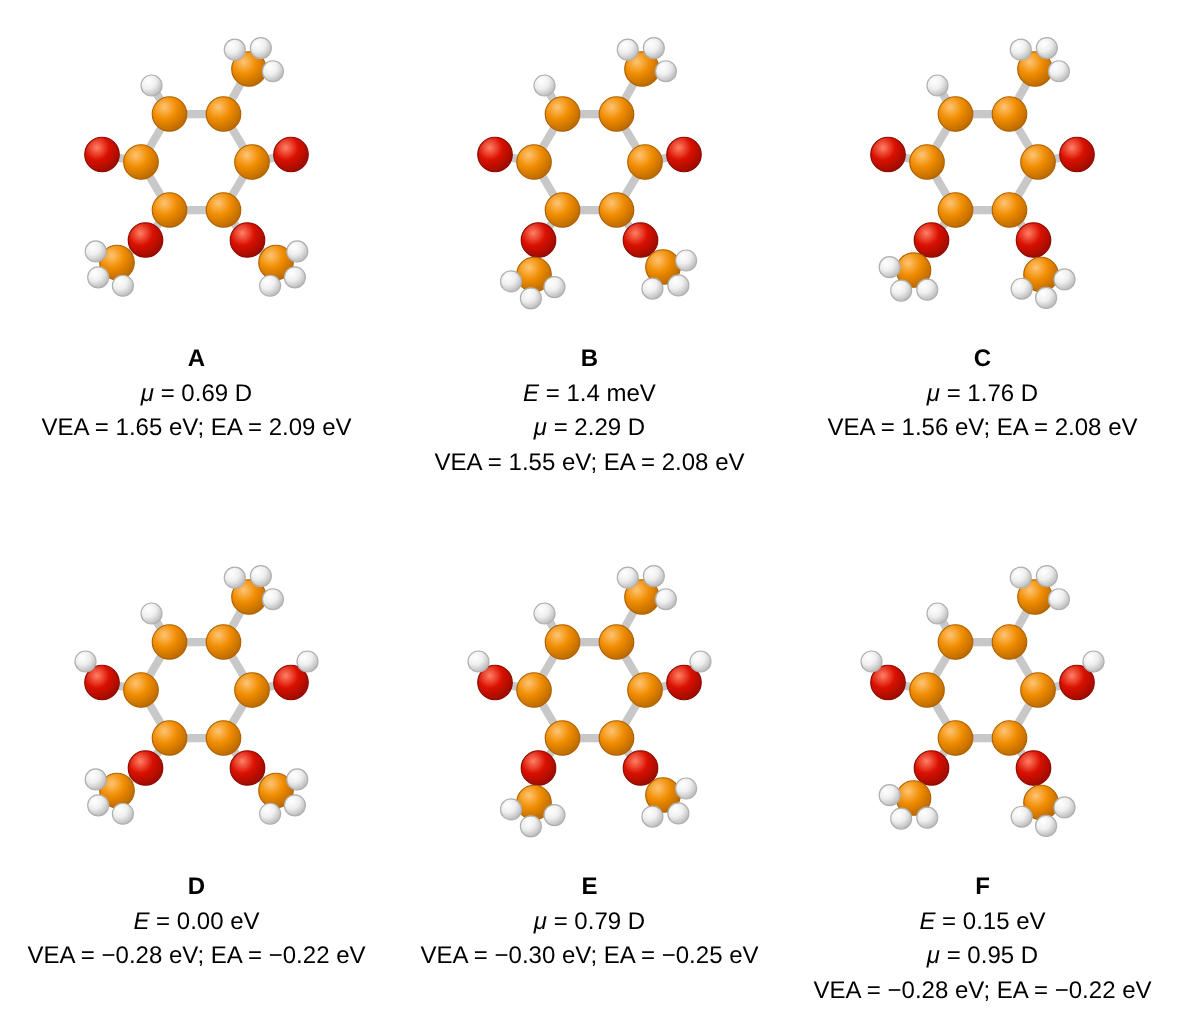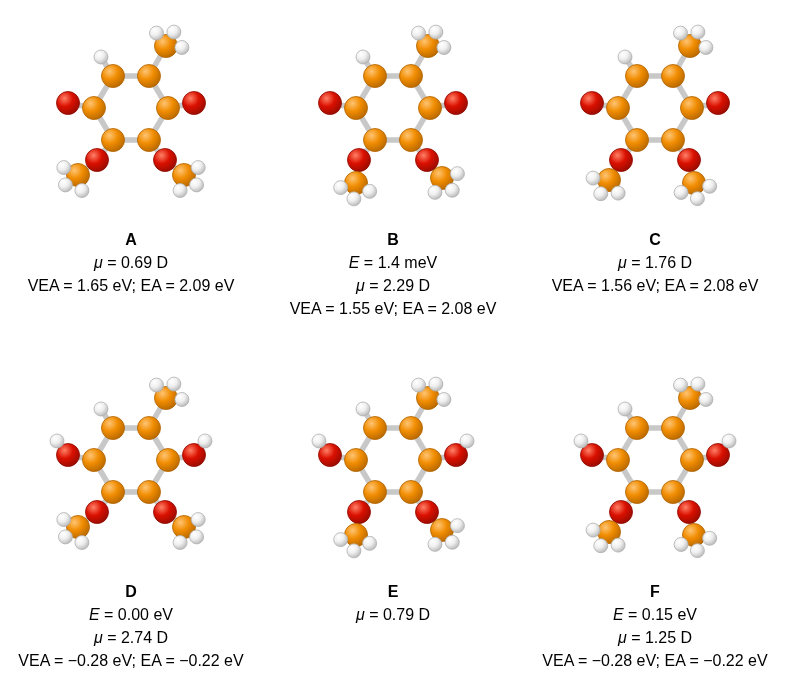--- a/index.html
+++ b/index.html
@@ -317,21 +317,20 @@
           <circle cx="139" cy="152" r="11.5" fill="url(#g3O)" stroke="#8f0b00" stroke-width="0.8"></circle>
           <circle cx="158" cy="167" r="11.5" fill="url(#g3C)" stroke="#b06300" stroke-width="0.8"></circle>
           <circle cx="172.1792594350423" cy="159.5872675838282" r="7" fill="url(#g3H)" stroke="#b0b0b0" stroke-width="0.8"></circle>
           <circle cx="170.55812424853482" cy="176.91430861726434" r="7" fill="url(#g3H)" stroke="#b0b0b0" stroke-width="0.8"></circle>
           <circle cx="154.08041263813624" cy="182.5124735265759" r="7" fill="url(#g3H)" stroke="#b0b0b0" stroke-width="0.8"></circle>
         </svg>
       </div>
     <figcaption class="caption">
       <div class="lab">D</div>
       <div><i>E</i> <span>= 0.00 eV</span></div>
-      <div><i>μ</i> <span>= 2.74 D</span></div>
       <div>VEA = −0.28 eV; EA = −0.22 eV</div>
     </figcaption>
   </figure>
 
   <figure class="panel row2">
     <div class="mol">
         <svg viewBox="0 0 210 215" width="210" height="215">
           <defs>
             <radialGradient id="g4C" cx="35%" cy="30%" r="80%">
               <stop offset="0%" stop-color="#ffc473"></stop>
@@ -397,20 +396,21 @@
           <circle cx="139" cy="152" r="11.5" fill="url(#g4O)" stroke="#8f0b00" stroke-width="0.8"></circle>
           <circle cx="154" cy="170" r="11.5" fill="url(#g4C)" stroke="#b06300" stroke-width="0.8"></circle>
           <circle cx="169.40339150832295" cy="165.67154415047068" r="7" fill="url(#g4H)" stroke="#b0b0b0" stroke-width="0.8"></circle>
           <circle cx="164.2429503946317" cy="182.291540473558" r="7" fill="url(#g4H)" stroke="#b0b0b0" stroke-width="0.8"></circle>
           <circle cx="146.96484167928998" cy="184.37033567466483" r="7" fill="url(#g4H)" stroke="#b0b0b0" stroke-width="0.8"></circle>
         </svg>
       </div>
     <figcaption class="caption">
       <div class="lab">E</div>
       <div><i>μ</i> <span>= 0.79 D</span></div>
+      <div>VEA = −0.30 eV; EA = −0.25 eV</div>
     </figcaption>
   </figure>
 
   <figure class="panel row2">
     <div class="mol">
         <svg viewBox="0 0 210 215" width="210" height="215">
           <defs>
             <radialGradient id="g5C" cx="35%" cy="30%" r="80%">
               <stop offset="0%" stop-color="#ffc473"></stop>
               <stop offset="45%" stop-color="#f08c00"></stop>
@@ -475,18 +475,18 @@
           <circle cx="139" cy="152" r="11.5" fill="url(#g5O)" stroke="#8f0b00" stroke-width="0.8"></circle>
           <circle cx="144" cy="175" r="11.5" fill="url(#g5C)" stroke="#b06300" stroke-width="0.8"></circle>
           <circle cx="159.6592990407095" cy="178.28425844805707" r="7" fill="url(#g5H)" stroke="#b0b0b0" stroke-width="0.8"></circle>
           <circle cx="147.3988743092967" cy="190.63482182276482" r="7" fill="url(#g5H)" stroke="#b0b0b0" stroke-width="0.8"></circle>
           <circle cx="131.1174958962735" cy="184.48899826206488" r="7" fill="url(#g5H)" stroke="#b0b0b0" stroke-width="0.8"></circle>
         </svg>
       </div>
     <figcaption class="caption">
       <div class="lab">F</div>
       <div><i>E</i> <span>= 0.15 eV</span></div>
-      <div><i>μ</i> <span>= 1.25 D</span></div>
+      <div><i>μ</i> <span>= 0.95 D</span></div>
       <div>VEA = −0.28 eV; EA = −0.22 eV</div>
     </figcaption>
   </figure>
 
 </div>
 
 </body></html>

